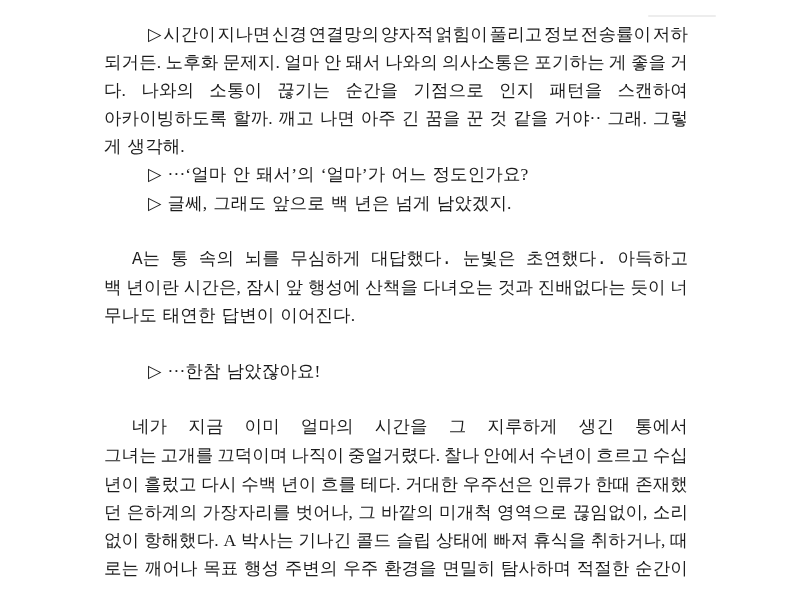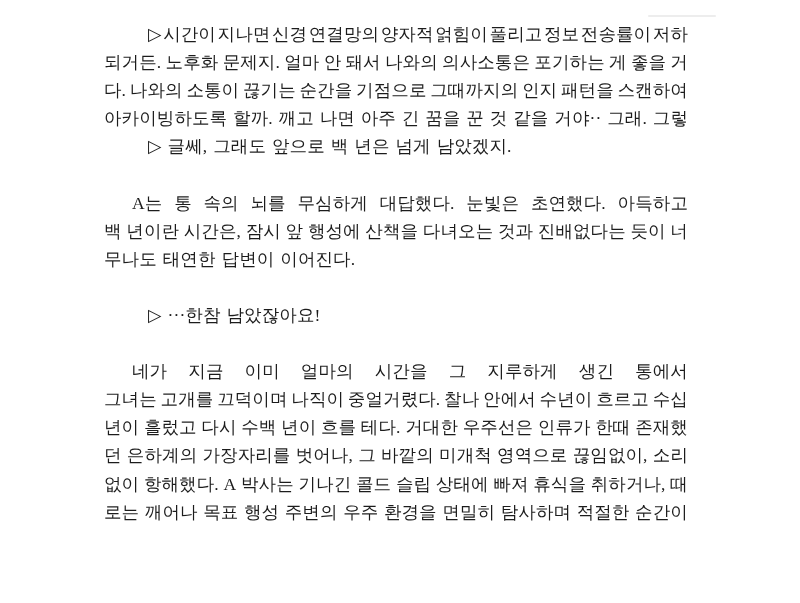--- a/index.html
+++ b/index.html
@@ -32,21 +32,21 @@
     white-space: pre;
     overflow: visible;
   }
   .line.justify {
     display: flex;
     justify-content: space-between;
     white-space: nowrap;
   }
   .line.justify span { display: inline-block; }
   .indent-dialogue  { padding-left: 44px; }
-  .indent-narration { padding-left: 28px; }
+  .indent-narration { padding-left: 28px; font-family: Liberation Mono, monospace; }
   .artifact {
     position: absolute;
     top: 15px;
     left: 648px;
     width: 68px;
     height: 2px;
     background: #ededed;
     border-radius: 1px;
   }
 </style>
@@ -83,40 +83,41 @@
         <span>좋을</span>
         <span>거</span>
       </div>
       <div class="line justify">
         <span>다.</span>
         <span>나와의</span>
         <span>소통이</span>
         <span>끊기는</span>
         <span>순간을</span>
         <span>기점으로</span>
-        <span>그때까지의</span>
         <span>인지</span>
         <span>패턴을</span>
         <span>스캔하여</span>
       </div>
       <div class="line justify">
         <span>아카이빙하도록</span>
         <span>할까.</span>
         <span>깨고</span>
         <span>나면</span>
         <span>아주</span>
         <span>긴</span>
         <span>꿈을</span>
         <span>꾼</span>
         <span>것</span>
         <span>같을</span>
         <span>거야··</span>
         <span>그래.</span>
         <span>그렇</span>
       </div>
+      <div class="line">게 생각해.</div>
+      <div class="line indent-dialogue">▷ ···‘얼마 안 돼서’의 ‘얼마’가 어느 정도인가요?</div>
       <div class="line indent-dialogue">▷ 글쎄, 그래도 앞으로 백 년은 넘게 남았겠지.</div>
       <div class="line"></div>
       <div class="line justify indent-narration">
         <span>A는</span>
         <span>통</span>
         <span>속의</span>
         <span>뇌를</span>
         <span>무심하게</span>
         <span>대답했다.</span>
         <span>눈빛은</span>

